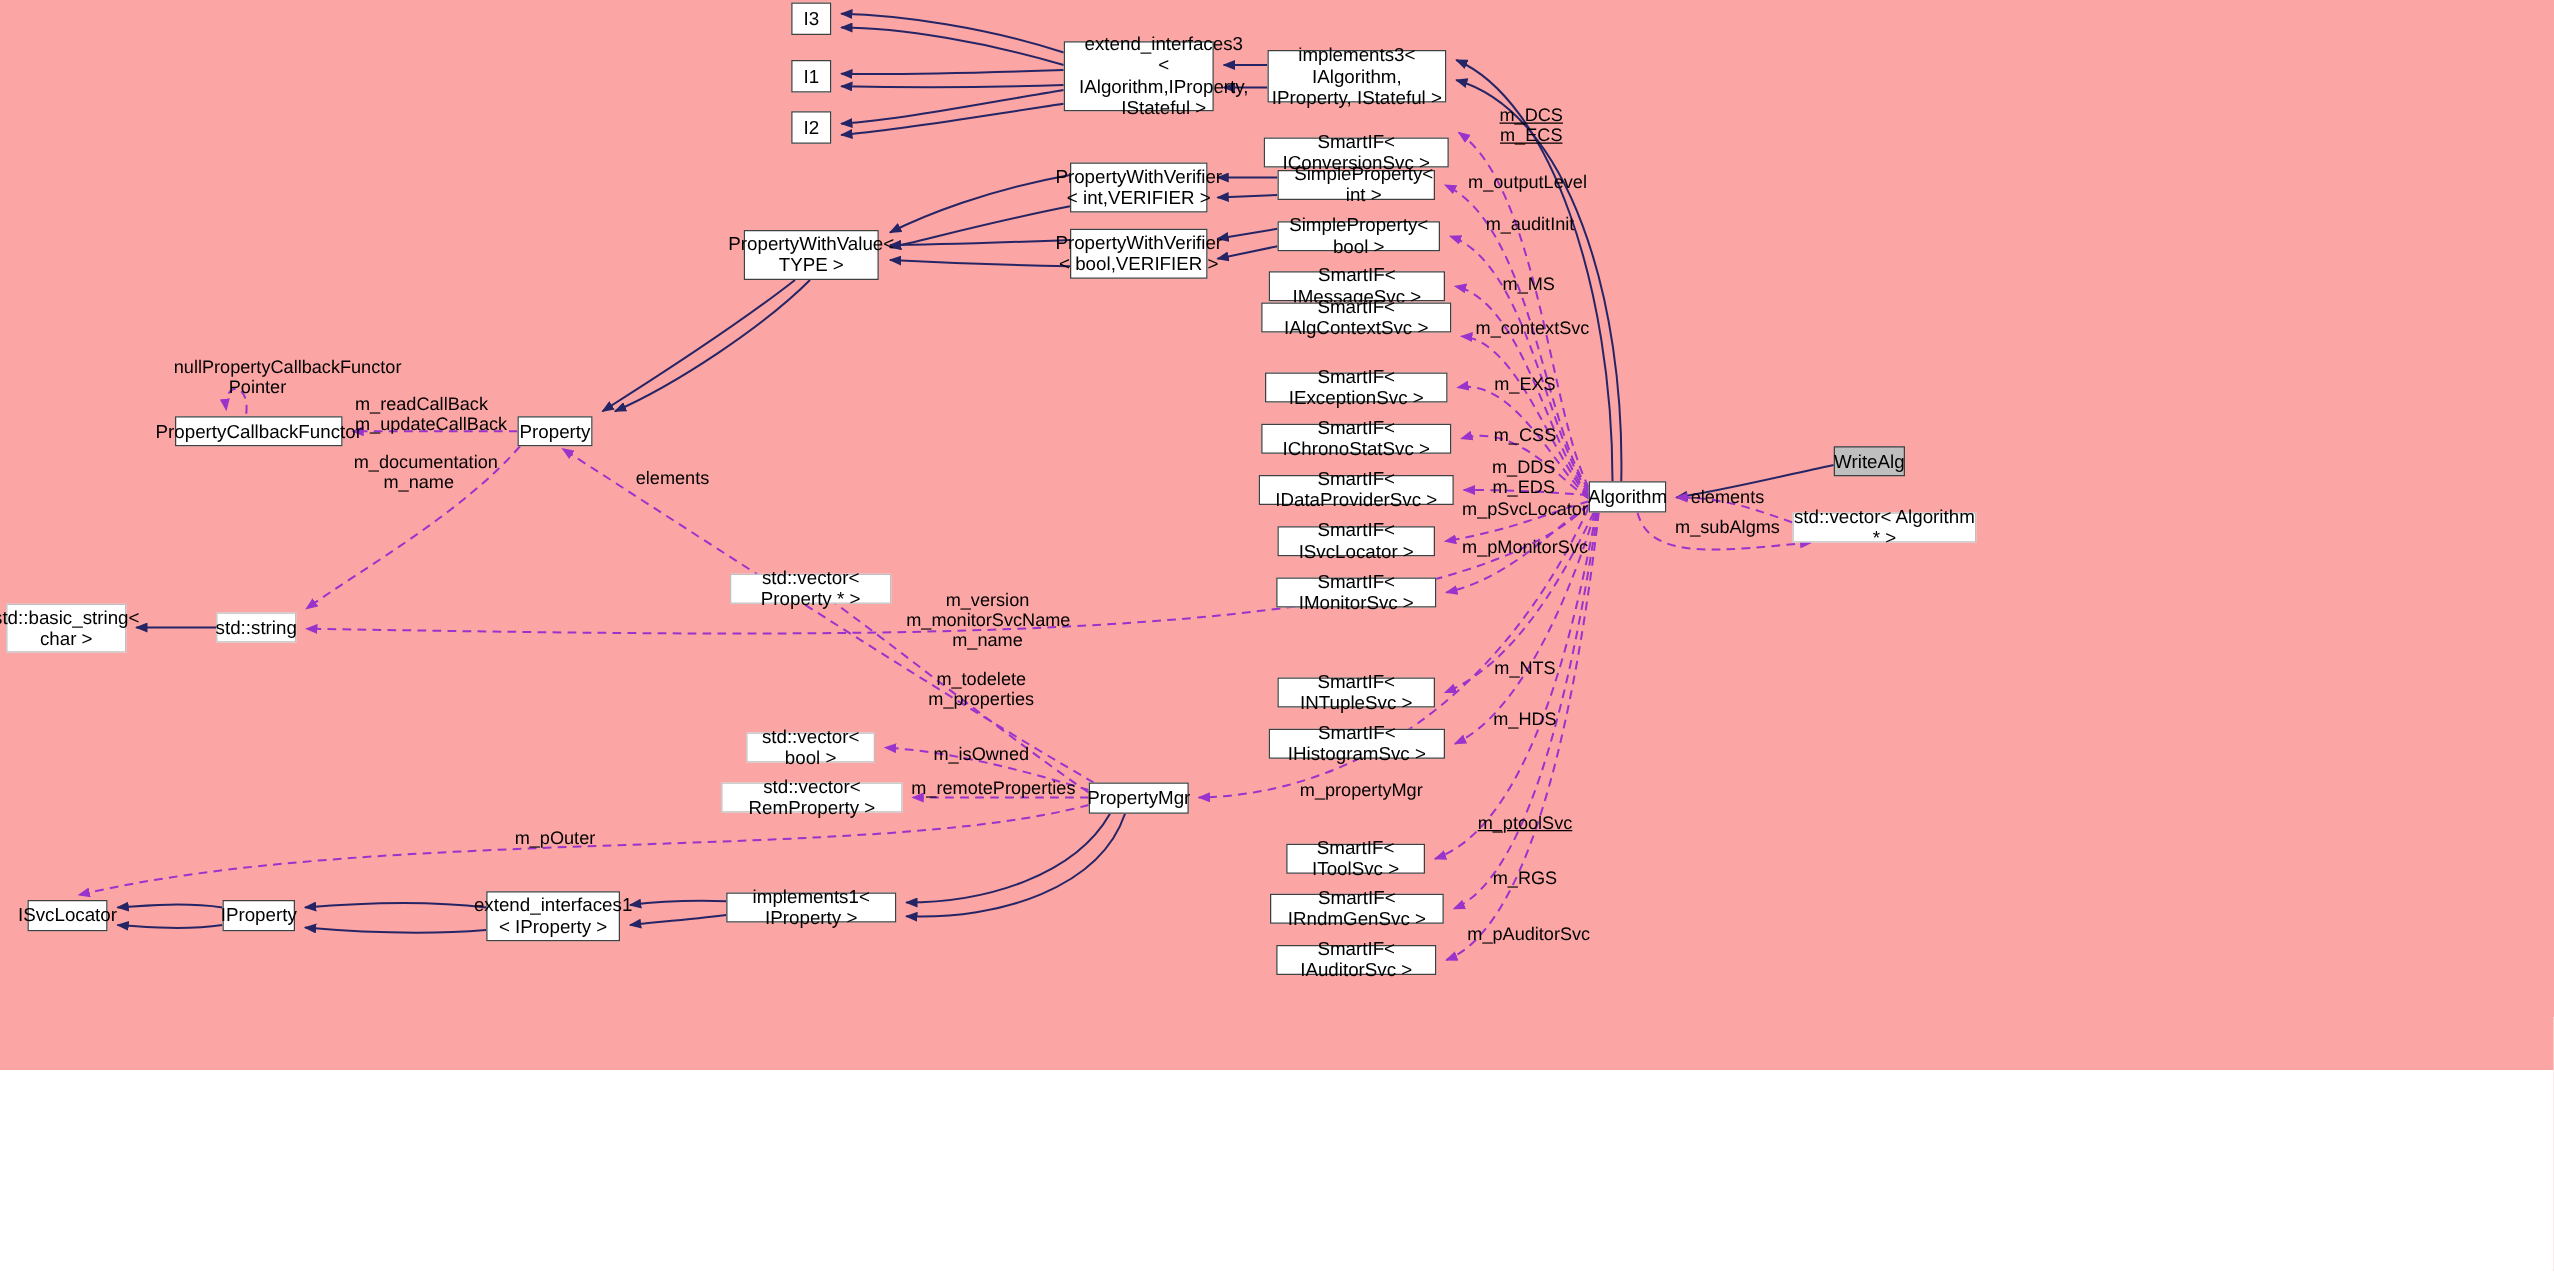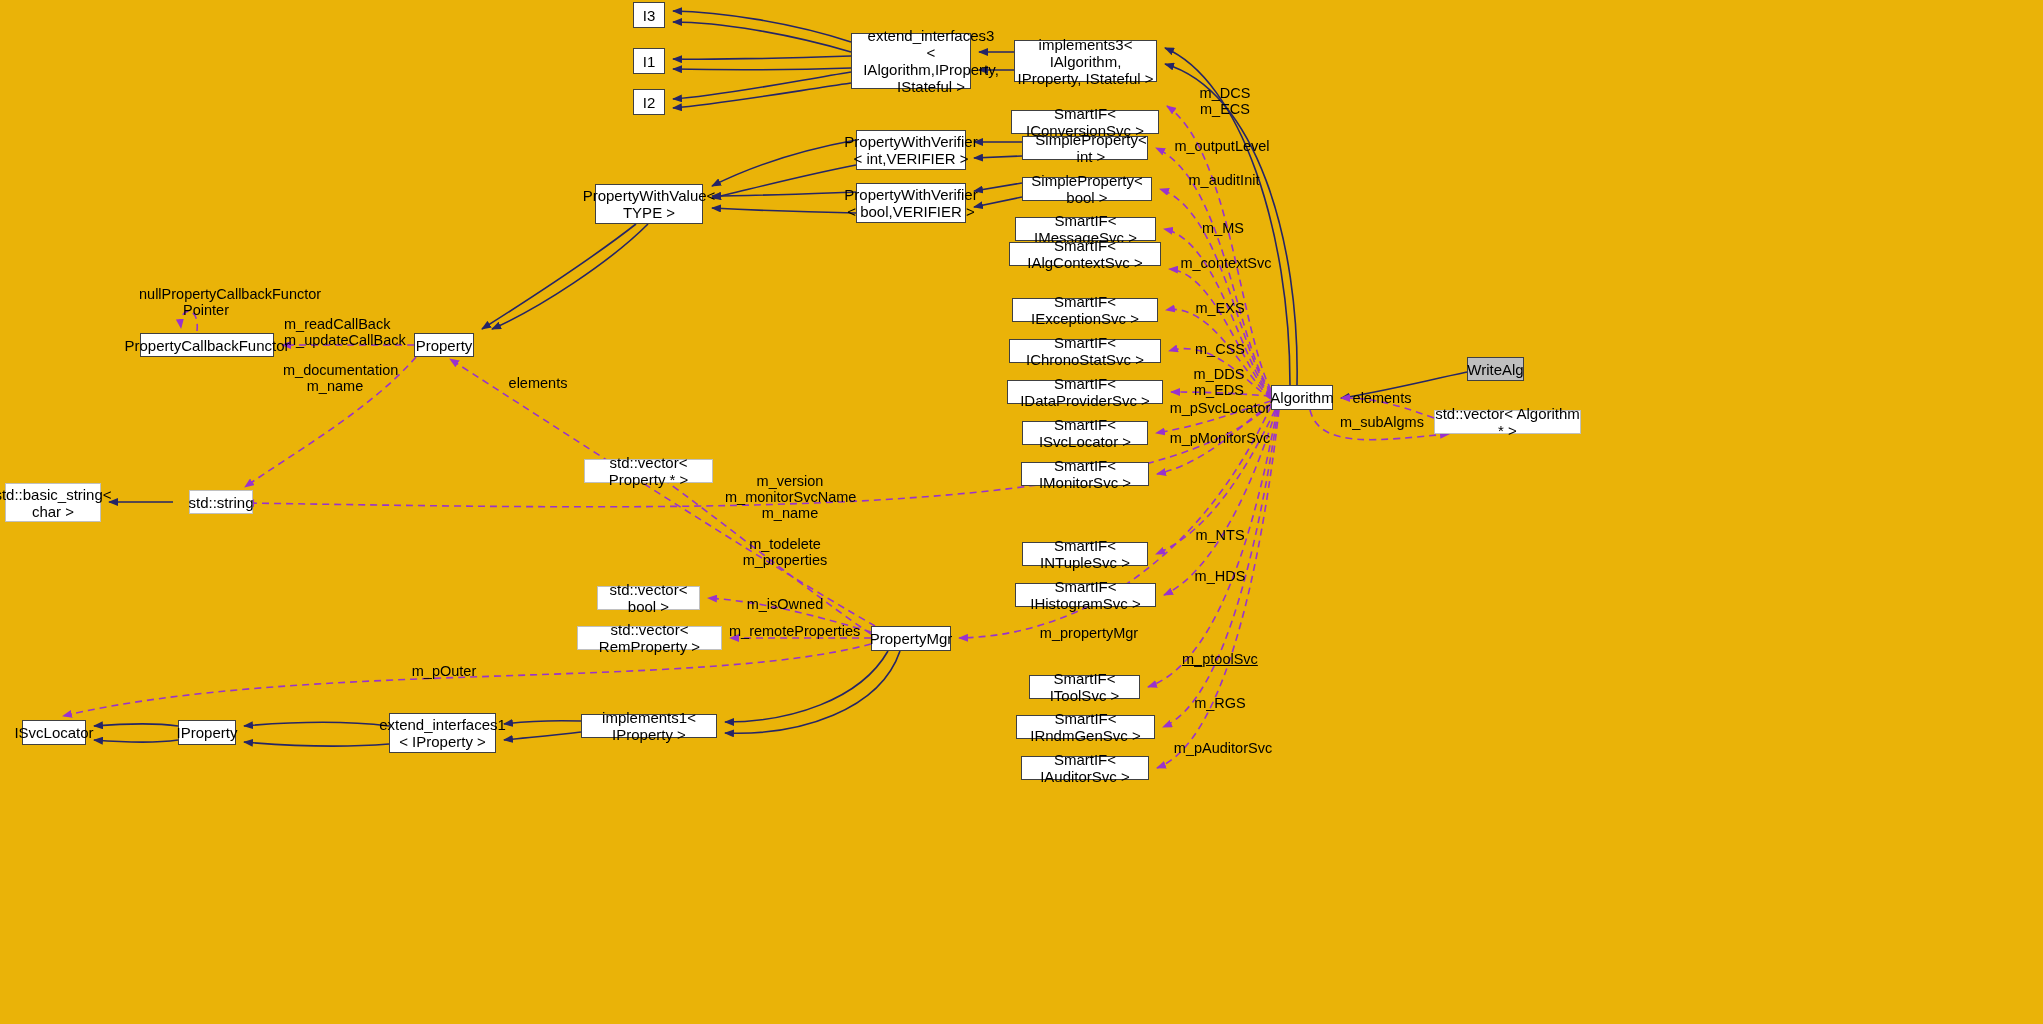--- a/index.html
+++ b/index.html
@@ -1,18 +1,18 @@
 <!DOCTYPE html>
 <html><head>
 <meta charset="utf-8">
 <title>Collaboration diagram</title>
 <style>
   html,body{margin:0;padding:0;background:#ffffff;}
   body{font-family:"Liberation Sans", sans-serif;}
-  #canvas{position:relative;width:2043px;height:1024px;background:#eab308;overflow:hidden;}
+  #canvas{position:relative;width:2043px;height:856px;background:#fca5a5;overflow:hidden;}
   #edges{position:absolute;left:0;top:0;width:2043px;height:1024px;}
   .node{
     position:absolute;
     box-sizing:border-box;
     display:flex;
     align-items:center;
     justify-content:center;
     text-align:center;
     background:#ffffff;
     color:#000000;
@@ -169,36 +169,36 @@
   <div class="node solid" style="left: 140px; top: 333px; width: 134px; height: 24px;">PropertyCallbackFunctor</div>
   <div class="node solid" style="left: 1007px; top: 380px; width: 156px; height: 24px;">SmartIF&lt; IDataProviderSvc &gt;</div>
   <div class="node solid" style="left: 1271px; top: 385px; width: 62px; height: 25px;">Algorithm</div>
   <div class="node highlight" style="left: 1467px; top: 357px; width: 57px; height: 24px;">WriteAlg</div>
   <div class="node solid" style="left: 1022px; top: 421px; width: 126px; height: 24px;">SmartIF&lt; ISvcLocator &gt;</div>
   <div class="node light" style="left: 1434px; top: 410px; width: 147px; height: 24px;">std::vector&lt; Algorithm * &gt;</div>
   <div class="node solid" style="left: 1021px; top: 462px; width: 128px; height: 24px;">SmartIF&lt; IMonitorSvc &gt;</div>
   <div class="node light" style="left: 584px; top: 459px; width: 129px; height: 24px;">std::vector&lt; Property * &gt;</div>
   <div class="node light" style="left: 5px; top: 483px; width: 96px; height: 39px;">std::basic_string&lt;
 char &gt;</div>
-  <div class="node light" style="left: 173px; top: 490px; width: 64px; height: 24px; margin-left: 16px;">std::string</div>
+  <div class="node light" style="left: 173px; top: 490px; width: 64px; height: 24px;">std::string</div>
   <div class="node solid" style="left: 1022px; top: 542px; width: 126px; height: 24px;">SmartIF&lt; INTupleSvc &gt;</div>
   <div class="node solid" style="left: 1015px; top: 583px; width: 141px; height: 24px;">SmartIF&lt; IHistogramSvc &gt;</div>
   <div class="node light" style="left: 597px; top: 586px; width: 103px; height: 24px;">std::vector&lt; bool &gt;</div>
   <div class="node light" style="left: 577px; top: 626px; width: 145px; height: 24px;">std::vector&lt; RemProperty &gt;</div>
   <div class="node solid" style="left: 871px; top: 626px; width: 80px; height: 25px;">PropertyMgr</div>
   <div class="node solid" style="left: 1029px; top: 675px; width: 111px; height: 24px;">SmartIF&lt; IToolSvc &gt;</div>
   <div class="node solid" style="left: 22px; top: 720px; width: 64px; height: 25px;">ISvcLocator</div>
   <div class="node solid" style="left: 178px; top: 720px; width: 58px; height: 25px;">IProperty</div>
   <div class="node solid" style="left: 389px; top: 713px; width: 107px; height: 40px;">extend_interfaces1
 &lt; IProperty &gt;</div>
   <div class="node solid" style="left: 581px; top: 714px; width: 136px; height: 24px;">implements1&lt; IProperty &gt;</div>
   <div class="node solid" style="left: 1016px; top: 715px; width: 139px; height: 24px;">SmartIF&lt; IRndmGenSvc &gt;</div>
   <div class="node solid" style="left: 1021px; top: 756px; width: 128px; height: 24px;">SmartIF&lt; IAuditorSvc &gt;</div>
 
-  <div class="elabel" style="left: 1190px; top: 85px; width: 70px;">m_DCS
+  <div class="elabel" style="left: 1190px; top: 85px; width: 70px; text-decoration: underline;">m_DCS
 m_ECS</div>
   <div class="elabel" style="left: 1172px; top: 138px; width: 100px;">m_outputLevel</div>
   <div class="elabel" style="left: 1184px; top: 172px; width: 80px;">m_auditInit</div>
   <div class="elabel" style="left: 1198px; top: 220px; width: 50px;">m_MS</div>
   <div class="elabel" style="left: 1178px; top: 255px; width: 96px;">m_contextSvc</div>
   <div class="elabel" style="left: 1192px; top: 300px; width: 56px;">m_EXS</div>
   <div class="elabel" style="left: 1192px; top: 341px; width: 56px;">m_CSS</div>
   <div class="elabel" style="left: 1188px; top: 366px; width: 62px;">m_DDS
 m_EDS</div>
   <div class="elabel" style="left: 1168px; top: 400px; width: 104px;">m_pSvcLocator</div>

